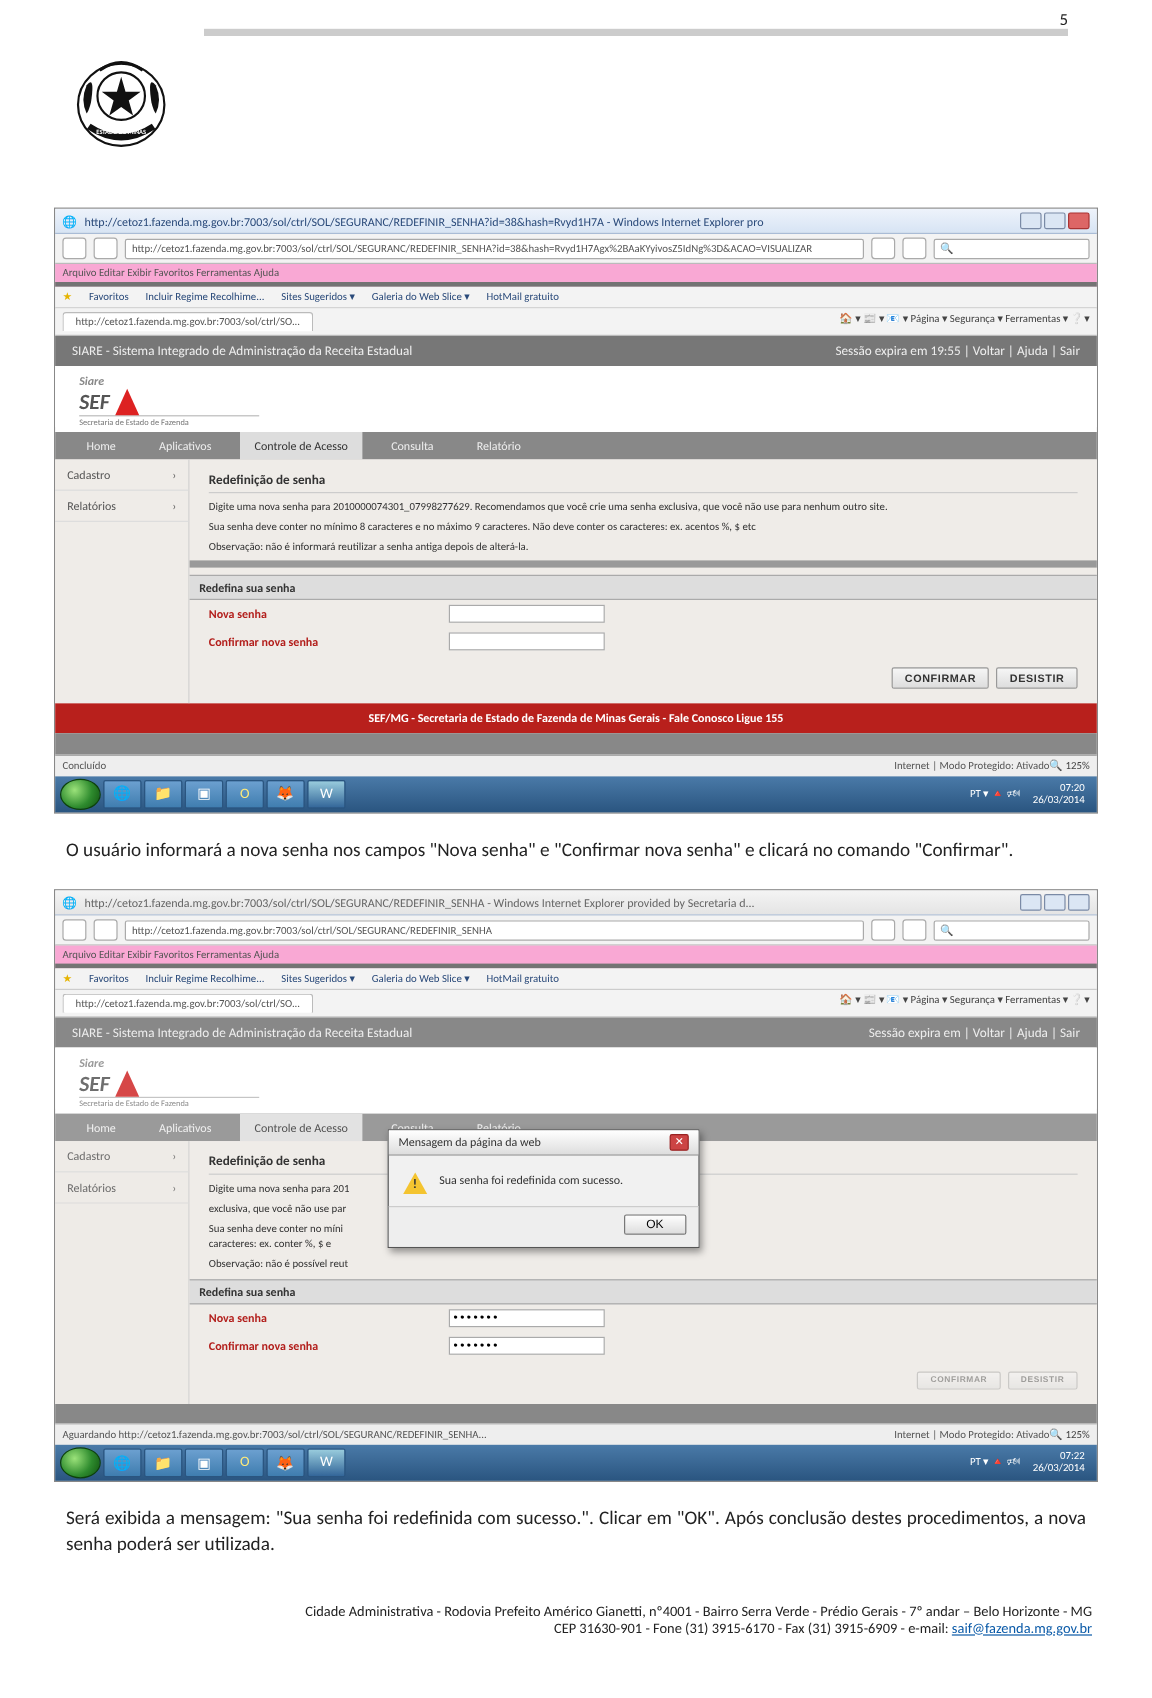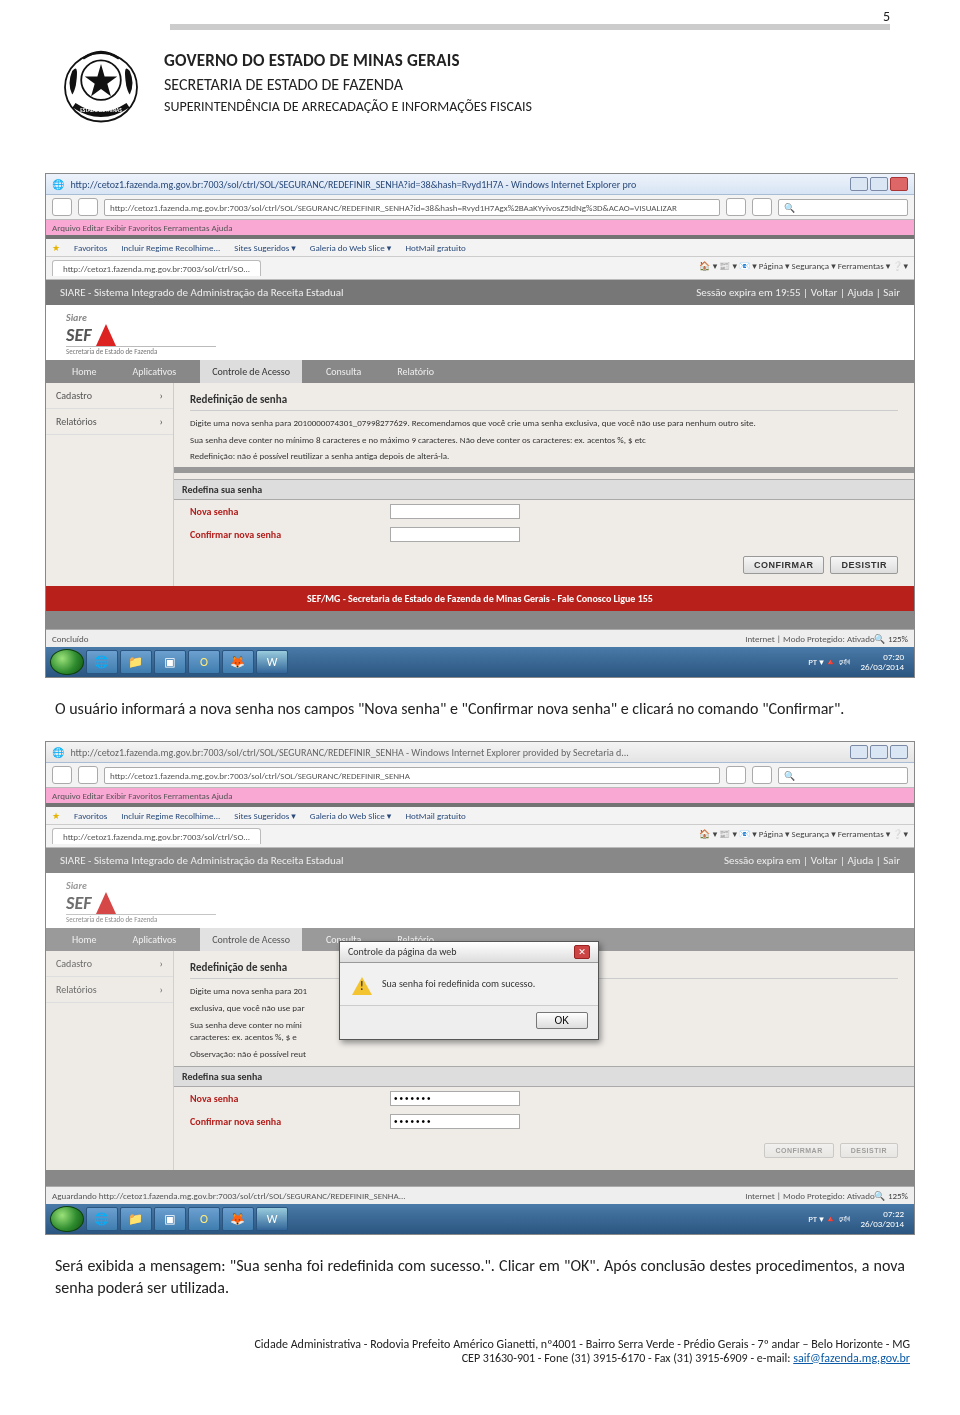--- a/index.html
+++ b/index.html
@@ -75,21 +75,21 @@
   .sef-sub{font-size:7px;color:#777;border-top:1px solid #bbb;width:150px;}
   .siare-tabs{
     background:#888;padding:0 14px;display:flex;gap:12px;font-size:10px;color:#eee;
     margin-top:4px;
   }
   .siare-tabs .t{padding:5px 12px;}
   .siare-tabs .t.active{background:#ddd;color:#333;}
 
   .siare-content{display:flex;background:#e9e5e1;}
   .sc-left{
-    width:128px;background:#efece8;border-right:1px solid #ccc;
+    width:112px;background:#efece8;border-right:1px solid #ccc;
     font-size:10px;
   }
   .sc-left .li{padding:6px 10px;border-bottom:1px solid #ddd;display:flex;justify-content:space-between;color:#555;}
   .sc-right{flex:1;padding:6px 16px 12px 16px;background:#efece8;}
   .sec-title{font-weight:bold;font-size:11px;color:#333;padding:4px 0;border-bottom:1px solid #ccc;margin-bottom:6px;}
   .notice{font-size:9px;color:#333;line-height:1.4;margin-bottom:4px;}
   .redefine-hdr{background:#ddd;font-weight:bold;font-size:10px;padding:3px 8px;margin:6px -16px 0 -16px;border-top:1px solid #aaa;border-bottom:1px solid #aaa;}
   .fld{display:flex;align-items:center;padding:4px 0;gap:10px;}
   .fld label{width:190px;color:#b3201d;font-weight:bold;font-size:10px;}
   .fld input{width:130px;border:1px solid #aaa;font-size:10px;padding:1px 3px;height:15px;}
@@ -173,25 +173,20 @@
       <ellipse cx="50" cy="52" rx="40" ry="38" fill="none" stroke="#111" stroke-width="2"></ellipse>
       <path d="M20 72 Q50 92 80 72" fill="none" stroke="#111" stroke-width="6"></path>
       <text x="50" y="79" font-size="6" text-anchor="middle" fill="#fff" font-weight="bold">ESTADO DE MINAS</text>
       <circle cx="50" cy="44" r="22" fill="none" stroke="#111" stroke-width="2"></circle>
       <path d="M50 26 L54 40 L68 40 L57 48 L61 62 L50 54 L39 62 L43 48 L32 40 L46 40 Z" fill="#111"></path>
       <path d="M18 60 Q12 48 18 34 Q26 24 22 50 Q20 58 18 60" fill="#111"></path>
       <path d="M82 60 Q88 48 82 34 Q74 24 78 50 Q80 58 82 60" fill="#111"></path>
       <path d="M30 20 Q50 6 70 20" fill="none" stroke="#111" stroke-width="3"></path>
     </svg>
   </div>
-  <div class="hdr-text">
-    <div class="l1">GOVERNO DO ESTADO DE MINAS GERAIS</div>
-    <div class="l2">SECRETARIA DE ESTADO DE FAZENDA</div>
-    <div class="l3">SUPERINTENDÊNCIA DE ARRECADAÇÃO E INFORMAÇÕES FISCAIS</div>
-  </div>
 </div>
 
 <div class="screenshot">
   <div class="ss-titlebar">
     <span>🌐</span>
     <span class="wct">http://cetoz1.fazenda.mg.gov.br:7003/sol/ctrl/SOL/SEGURANC/REDEFINIR_SENHA?id=38&amp;hash=Rvyd1H7A - Windows Internet Explorer pro</span>
     <span class="wctlbtn">
         <span></span>
         <span></span>
         <span class="close"></span>
@@ -249,21 +244,21 @@
           </div>
         <div class="li">
             <span>Relatórios</span>
             <span>›</span>
           </div>
       </div>
       <div class="sc-right">
         <div class="sec-title">Redefinição de senha</div>
         <div class="notice">Digite uma nova senha para 2010000074301_07998277629. Recomendamos que você crie uma senha exclusiva, que você não use para nenhum outro site.</div>
         <div class="notice">Sua senha deve conter no mínimo 8 caracteres e no máximo 9 caracteres. Não deve conter os caracteres: ex. acentos %, $ etc</div>
-        <div class="notice">Redefinição: não é possível reutilizar a senha antiga depois de alterá-la.</div>
+        <div class="notice">Observação: não é informará reutilizar a senha antiga depois de alterá-la.</div>
         <div class="gray-gap"></div>
         <div class="redefine-hdr">Redefina sua senha</div>
         <div class="fld">
           <label>Nova senha</label>
           <input type="password" style="">
         </div>
         <div class="fld">
           <label>Confirmar nova senha</label>
           <input type="password" style="">
         </div>
@@ -377,40 +372,40 @@
           <span style="display:inline-block;width:200px;"></span>
           <span>você crie uma senha</span>
         </div>
         <div class="notice">
           <span>exclusiva, que você não use par</span>
           <span style="display:inline-block;width:200px;"></span>
           <span>deve conter os</span>
         </div>
         <div class="notice">
           <span>Sua senha deve conter no míni</span><br>
-          <span>caracteres: ex. acentos %, $ e</span>
+          <span>caracteres: ex. conter %, $ e</span>
         </div>
         <div class="notice">Observação: não é possível reut</div>
         <div class="redefine-hdr">Redefina sua senha</div>
         <div class="fld">
           <label>Nova senha</label>
           <input type="text" class="filled" value="•••••••" style="">
         </div>
         <div class="fld">
           <label>Confirmar nova senha</label>
           <input type="text" class="filled" value="•••••••" style="">
         </div>
         <div class="btnrow">
           <button style="opacity:.5;font-size:7px;">CONFIRMAR</button>
           <button style="opacity:.5;font-size:7px;">DESISTIR</button>
         </div>
 
         <div class="dialog" style="top:-10px;left:165px;">
           <div class="dt">
-            <span>Controle da página da web</span>
+            <span>Mensagem da página da web</span>
             <span class="x">✕</span>
           </div>
           <div class="db">
             <span class="warn"></span>
             <span>Sua senha foi redefinida com sucesso.</span>
           </div>
           <div class="df">
             <button>OK</button>
           </div>
         </div>

